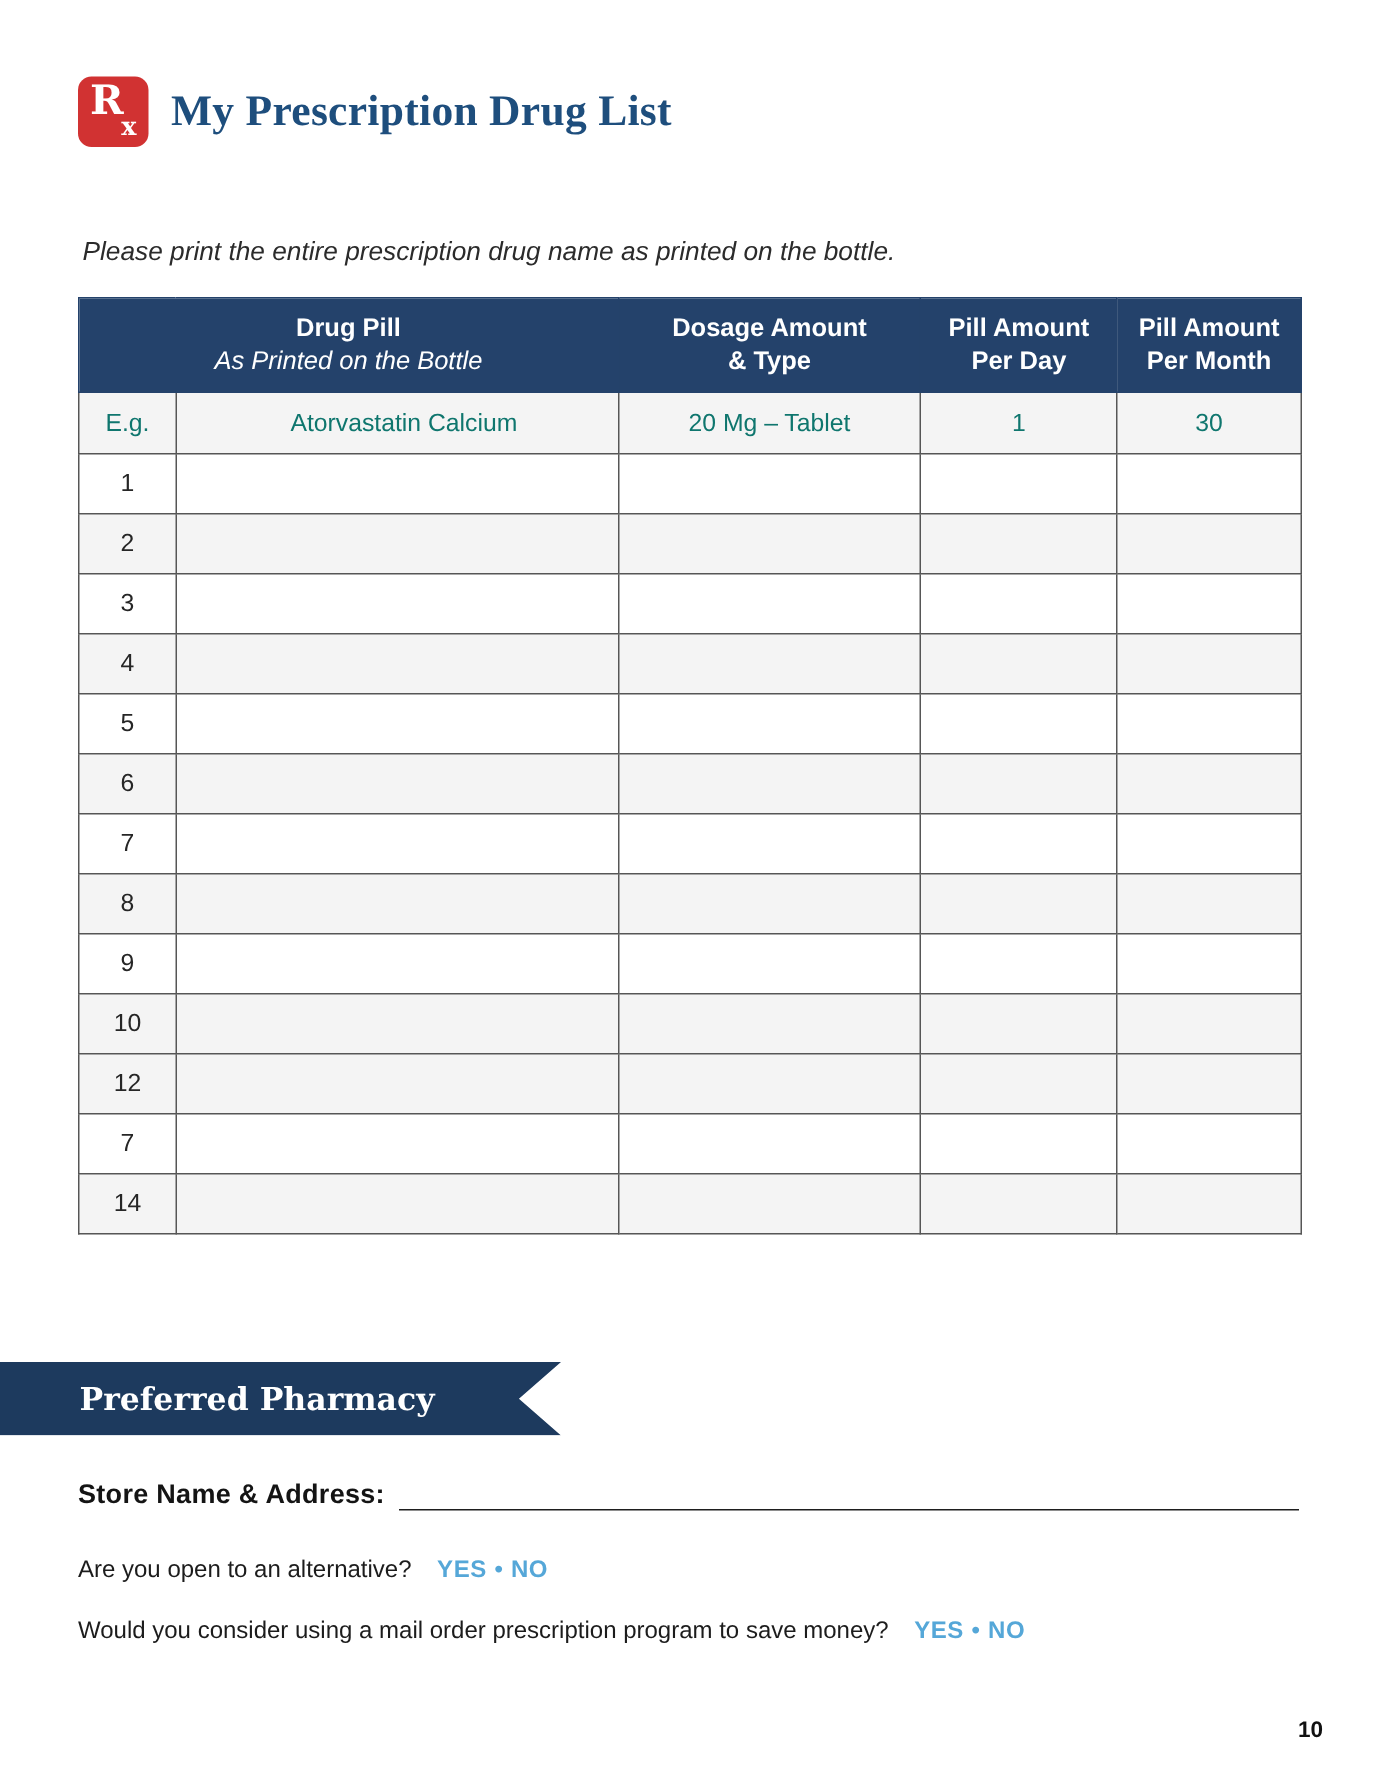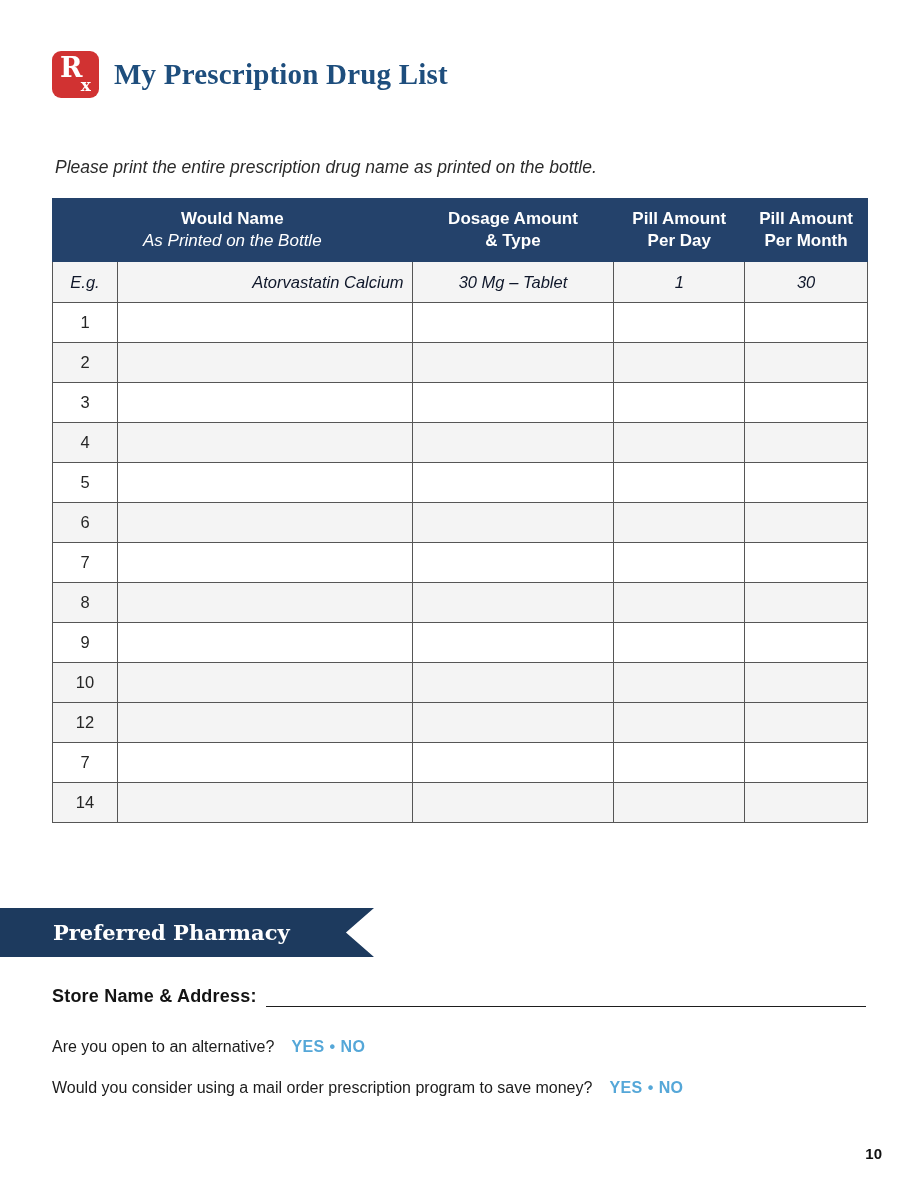--- a/index.html
+++ b/index.html
@@ -33,22 +33,22 @@
     background:var(--navy-header); color:#fff; font-size:17px; font-weight:bold;
     padding:9px 2px; line-height:22px; text-align:center; border:1px solid var(--navy-header);
   }
   .drug-table thead .th-sub { display:block; }
   .drug-table thead .th-sub.italic { font-style:italic; font-weight:500; }
   .drug-table tbody td {
     border:1px solid var(--border); height:40px; font-size:16.5px; color:#262626;
     text-align:center; padding:0 8px; background:#fff;
   }
   .drug-table tbody tr.alt td { background:var(--row-alt); }
-  .drug-table tbody tr.example-row td { font-style:italic; color:#0f172a; background:var(--row-alt); height:41px;margin-top:42px; }
-  .drug-table tbody td.drug-cell { text-align:right; padding-left:17px; }
+  .drug-table tbody tr.example-row td { color:#0f766e; background:var(--row-alt); height:41px;margin-top:42px; }
+  .drug-table tbody td.drug-cell { text-align:center; padding-left:17px; }
 
   
   .banner {
     position:absolute; top:908px; left:0; width:374px; height:49px;
     background:var(--navy-banner);
     clip-path:polygon(0 0, 100% 0, 92.5% 50%, 100% 100%, 0 100%);
     color:#fff; font-family:"DejaVu Serif", serif; font-weight:bold; font-size:21px;
     line-height:49px; padding-left:53px;
   }
 
@@ -87,42 +87,42 @@
     <colgroup>
       <col style="width:7.97%">
       <col style="width:36.15%">
       <col style="width:24.76%">
       <col style="width:16.05%">
       <col style="width:15.07%">
     </colgroup>
     <thead>
       <tr>
         <th colspan="2">
-          <span>Would Name</span>
+          <span>Drug Pill</span>
           <span class="th-sub italic">As Printed on the Bottle</span>
         </th>
         <th>
           <span>Dosage Amount</span>
           <span class="th-sub">&amp; Type</span>
         </th>
         <th>
           <span>Pill Amount</span>
           <span class="th-sub">Per Day</span>
         </th>
         <th>
           <span>Pill Amount</span>
           <span class="th-sub">Per Month</span>
         </th>
       </tr>
     </thead>
     <tbody>
       <tr class="example-row">
         <td>E.g.</td>
         <td class="drug-cell">Atorvastatin Calcium</td>
-        <td>30 Mg – Tablet</td>
+        <td>20 Mg – Tablet</td>
         <td>1</td>
         <td>30</td>
       </tr>
     <tr>
           <td>1</td>
           <td class="drug-cell"></td>
           <td></td>
           <td></td>
           <td></td>
         </tr>

